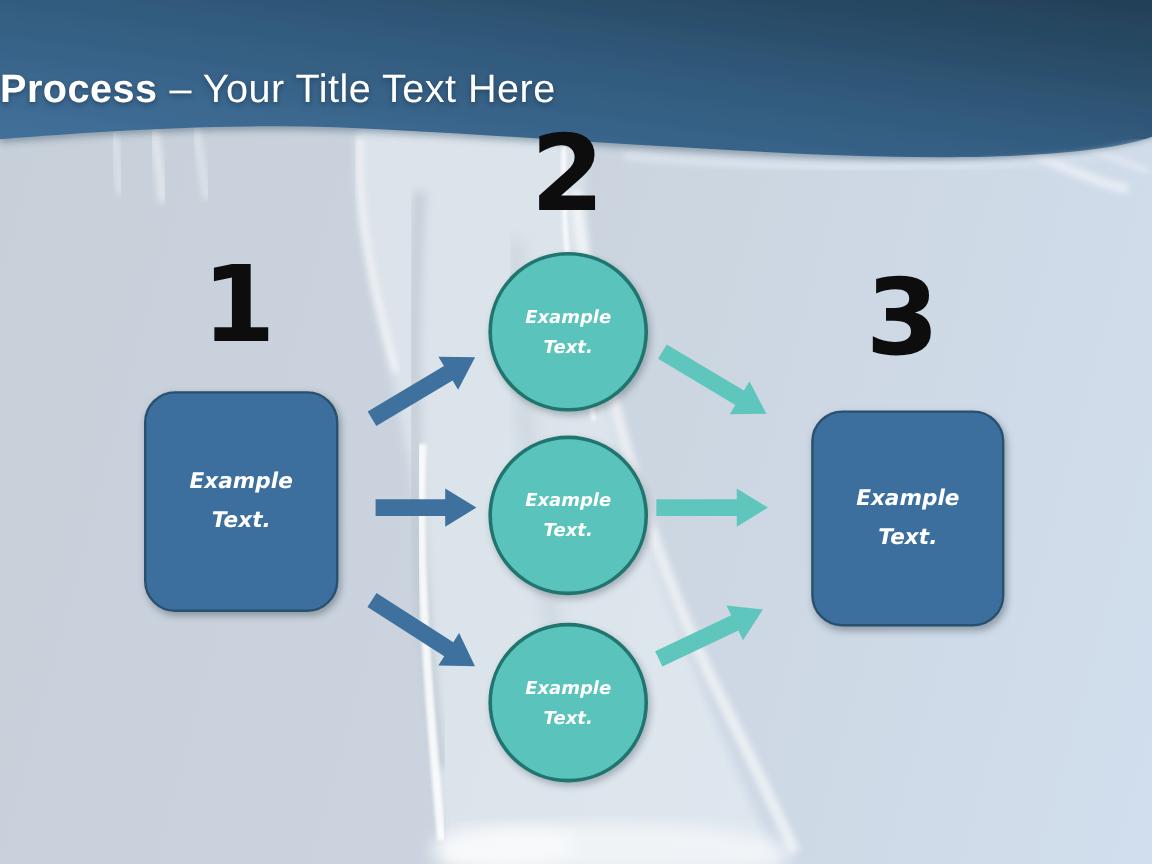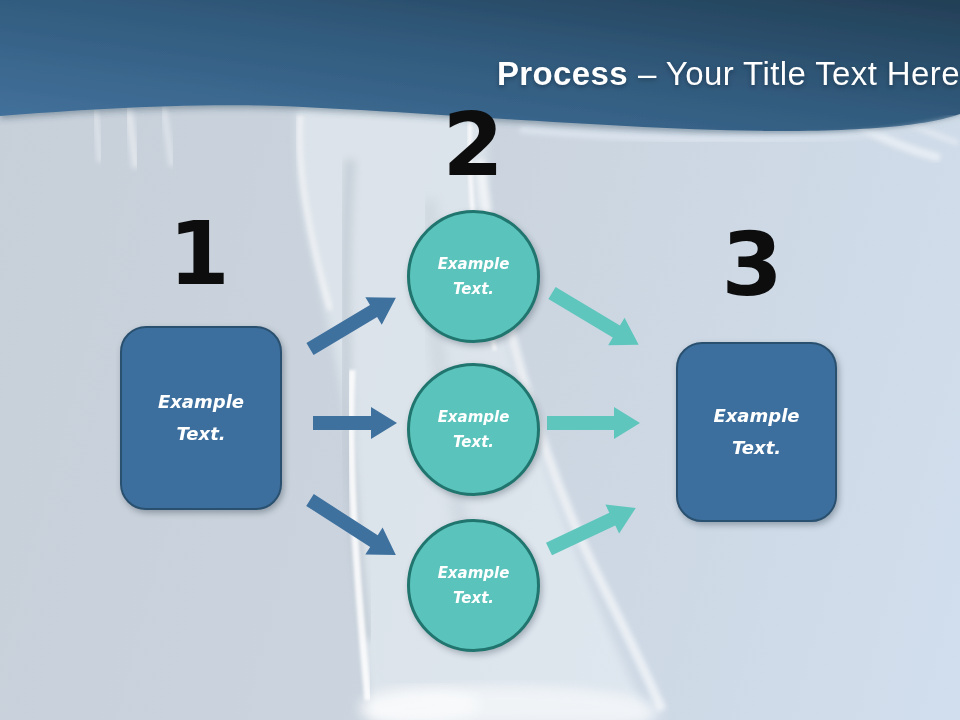--- a/index.html
+++ b/index.html
@@ -5,21 +5,21 @@
   html,body { margin:0; padding:0; background:#9aa4ae; }
   .slide {
     position:relative; width:960px; height:720px; overflow:hidden;
     background: linear-gradient(105deg, #c7cfd9 0%, #cbd4de 45%, #d1deed 100%);
     font-family:"DejaVu Sans", sans-serif;
   }
   .layer { position:absolute; left:0; top:0; }
 
   
   .slide-title {
-    position:absolute; top:57px; left:0; width:100%; text-align:right;
+    position:absolute; top:57px; left:0; width:100%; text-align:left;
     color:#ffffff; font-family:"Liberation Sans", sans-serif;
     font-size:33px; line-height:34px; letter-spacing:0.4px;
     text-shadow:0 2px 4px rgba(10,25,40,0.40);
     z-index:6;
   }
   .title-bold { font-weight:700; }
   .title-rest { font-weight:400; margin-left:10px; }
 
   
   .step-number {

